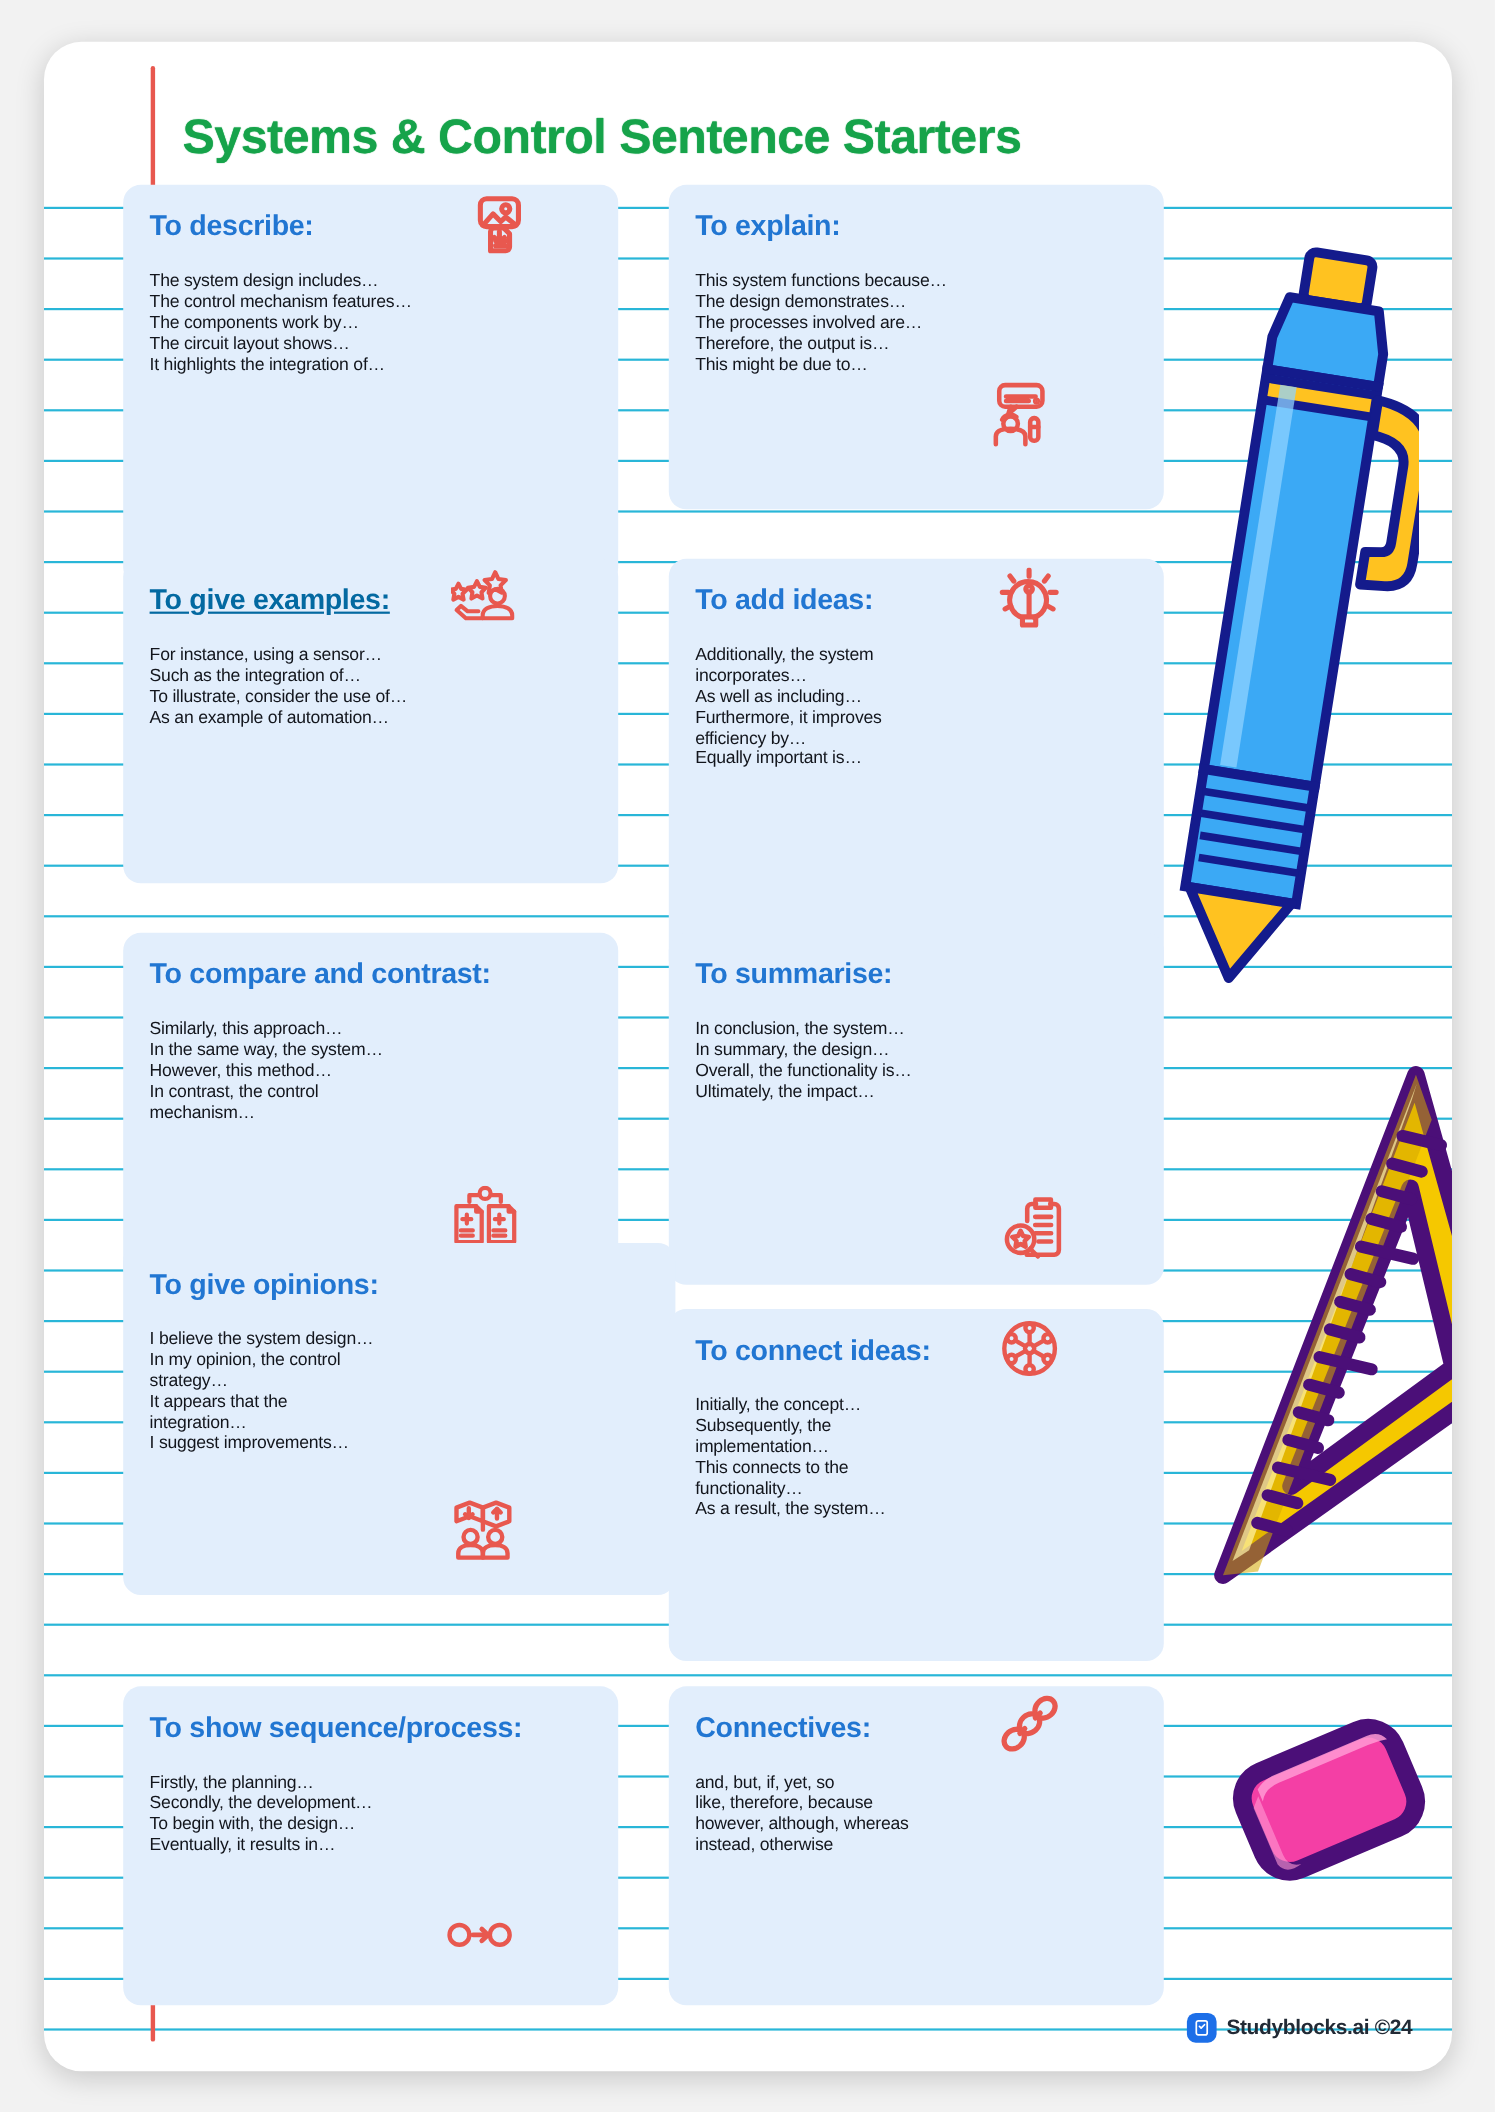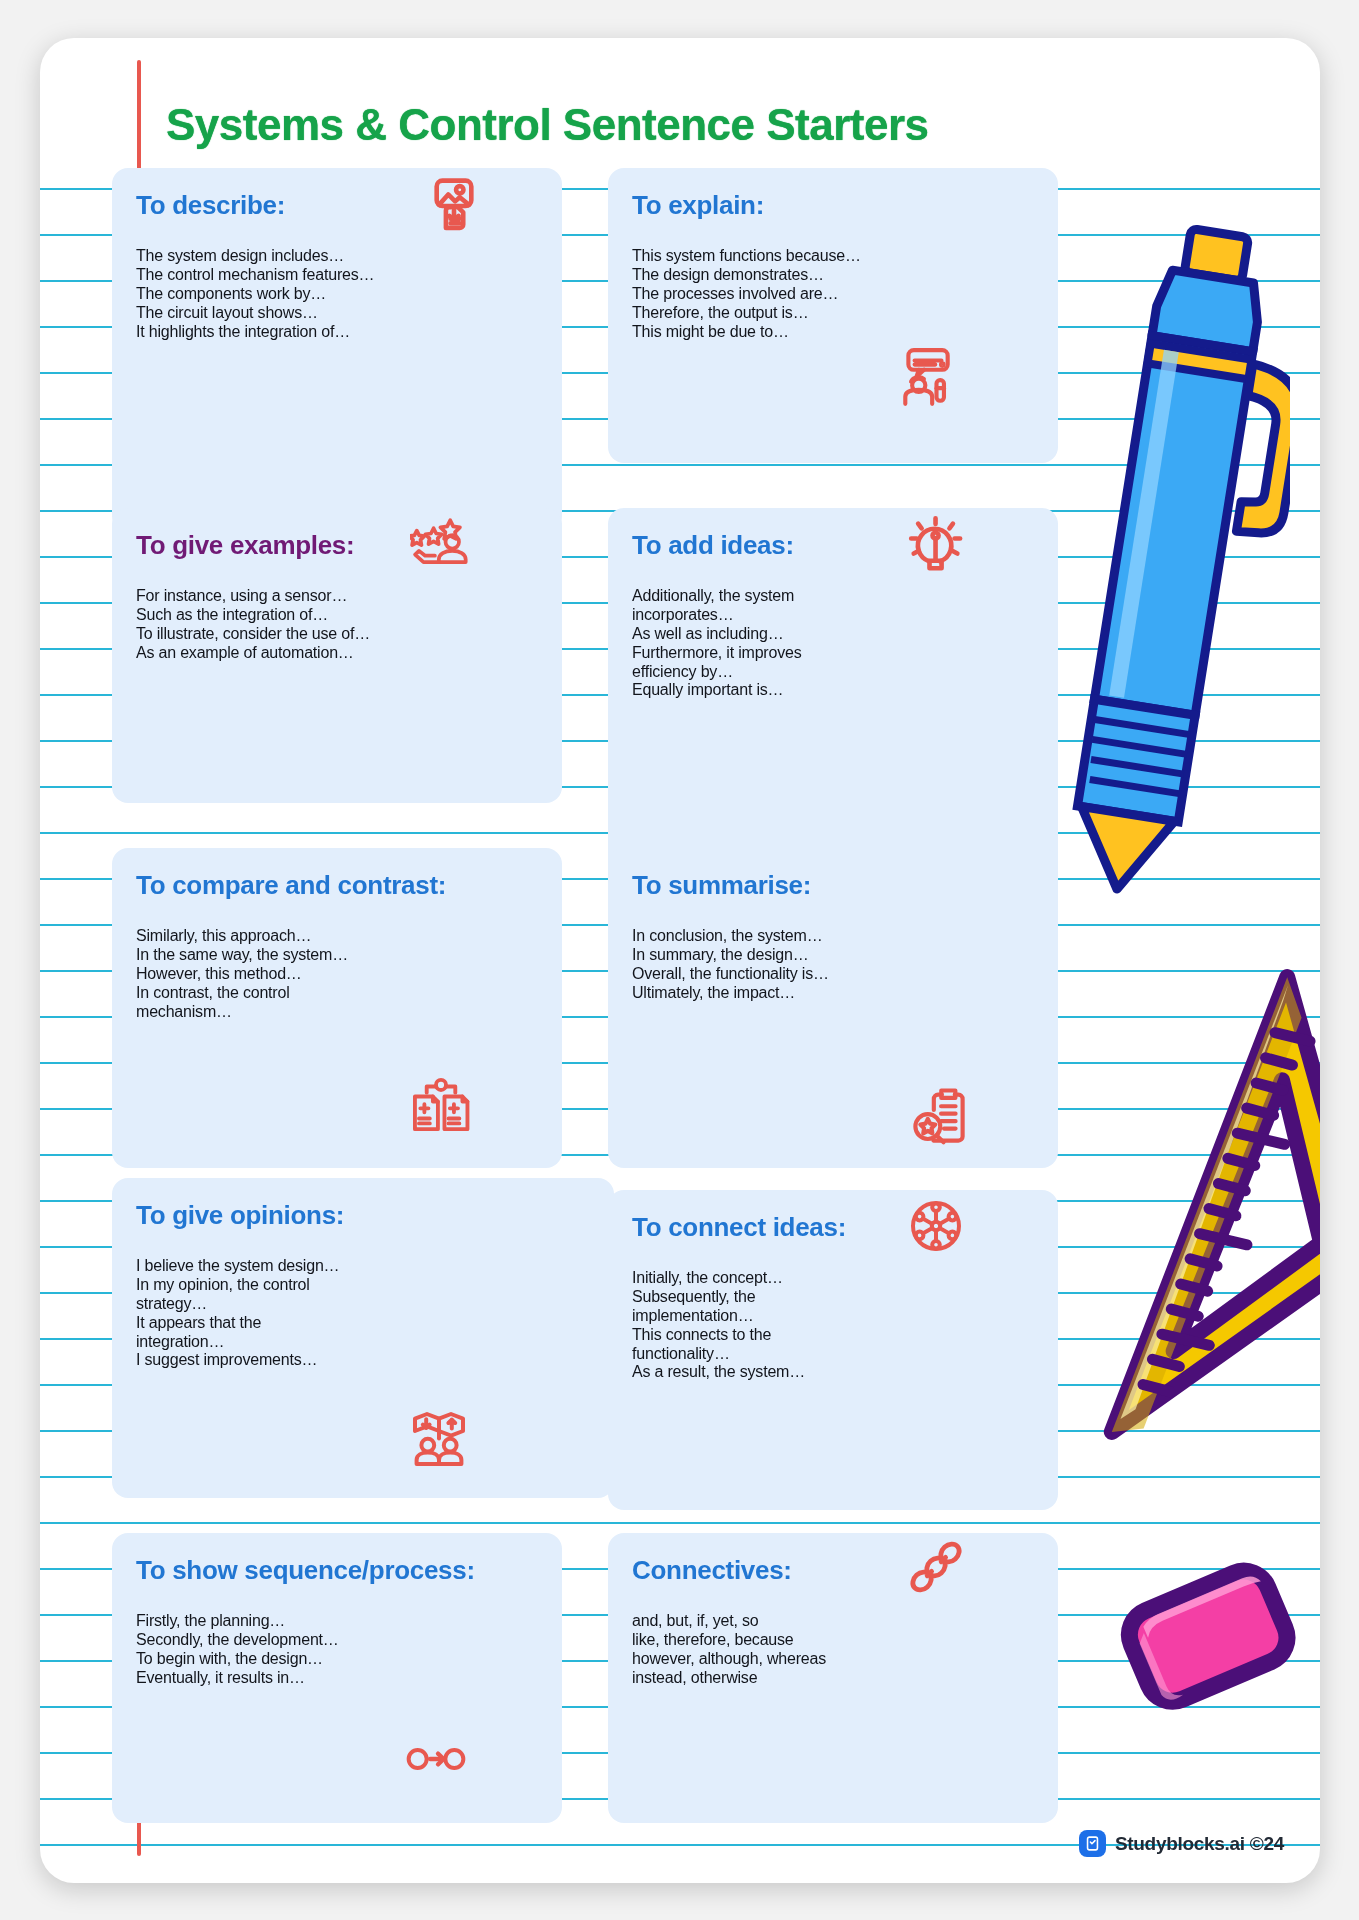--- a/index.html
+++ b/index.html
@@ -210,21 +210,21 @@
             <path d="M8 7h13M8 9h10"></path>
             <circle cx="21.4" cy="9" r="0.6" fill="#e8584f"></circle>
             <circle cx="10" cy="19" r="3.2"></circle>
             <path d="M6.3 17.2c1-2.3 4.6-2.8 6.2-1.2"></path>
             <path d="M3.5 28v-3.4c0-2.3 2.3-3.4 6.5-3.4s6.5 1.1 6.5 3.4V28"></path>
             <rect x="18.6" y="16.5" width="3.6" height="10" rx="1.7"></rect>
             <path d="M18.6 20.4h3.6"></path>
           </svg></span>
       </div>
       <div class="card" style="left: 72px; top: 470px; width: 450px; height: 295px; background: rgb(226, 238, 252);">
-        <div class="card-title" style="color: #701a75;">To give examples:</div>
+        <div class="card-title" style="color: #0369a1; text-decoration: underline;">To give examples:</div>
         <div class="card-lines">
           <div>For instance, using a sensor…</div>
           <div>Such as the integration of…</div>
           <div>To illustrate, consider the use of…</div>
           <div>As an example of automation…</div>
         </div>
         <span class="card-icon" style="left: 298px; top: 10px;"><svg width="58" height="56" viewBox="0 0 31 30" fill="none" stroke="#e8584f" stroke-width="2" stroke-linecap="round" stroke-linejoin="round">
             <path d="M21.5 1.2l1.6 3.3 3.6.5-2.6 2.6.6 3.6-3.2-1.7-3.2 1.7.6-3.6-2.6-2.6 3.6-.5z"></path>
             <path d="M12.6 5.5l1.4 2.8 3 .4-2.2 2.2.5 3.1-2.7-1.5-2.7 1.5.5-3.1-2.2-2.2 3-.4z"></path>
             <path d="M3.6 6.8l1.3 2.5 2.7.4-2 2 .5 2.8-2.5-1.3-2.5 1.3.5-2.8-2-2 2.7-.4z"></path>
@@ -284,21 +284,21 @@
         <span class="card-icon" style="left: 300px; top: 240px;"><svg width="62" height="58" viewBox="0 0 26 28" fill="none" stroke="#e8584f" stroke-width="2" stroke-linecap="round" stroke-linejoin="round">
             <path d="M20.6 3.2h1.8a2 2 0 012 2v18.2a2 2 0 01-2 2H10.3"></path>
             <path d="M14.4 3.2h-1.9a2 2 0 00-2 2v5.4"></path>
             <path d="M14.2 1.2h6.8v3.6h-6.8z" transform="translate(-0.1,0)"></path>
             <path d="M14 8.8h7M14 12.4h7M14 16h7M15.4 19.6h5.6"></path>
             <circle cx="7.6" cy="18.6" r="6"></circle>
             <path d="M7.6 14.9l1.1 2.3 2.5.4-1.8 1.8.4 2.5-2.2-1.2-2.2 1.2.4-2.5-1.8-1.8 2.5-.4z"></path>
             <path d="M11.8 22.8l3.4 3.4"></path>
           </svg></span>
       </div>
-      <div class="card" style="left: 72px; top: 1140px; width: 502px; height: 320px; background: rgb(226, 238, 252);">
+      <div class="card" style="left: 72px; top: 1092px; width: 502px; height: 320px; background: rgb(226, 238, 252);">
         <div class="card-title" style="color: rgb(33, 118, 210);">To give opinions:</div>
         <div class="card-lines">
           <div>I believe the system design…</div>
           <div>In my opinion, the control</div>
           <div>strategy…</div>
           <div>It appears that the</div>
           <div>integration…</div>
           <div>I suggest improvements…</div>
         </div>
         <span class="card-icon" style="left: 296px; top: 232px;"><svg width="62" height="58" viewBox="0 0 28 29" fill="none" stroke="#e8584f" stroke-width="2" stroke-linecap="round" stroke-linejoin="round">

